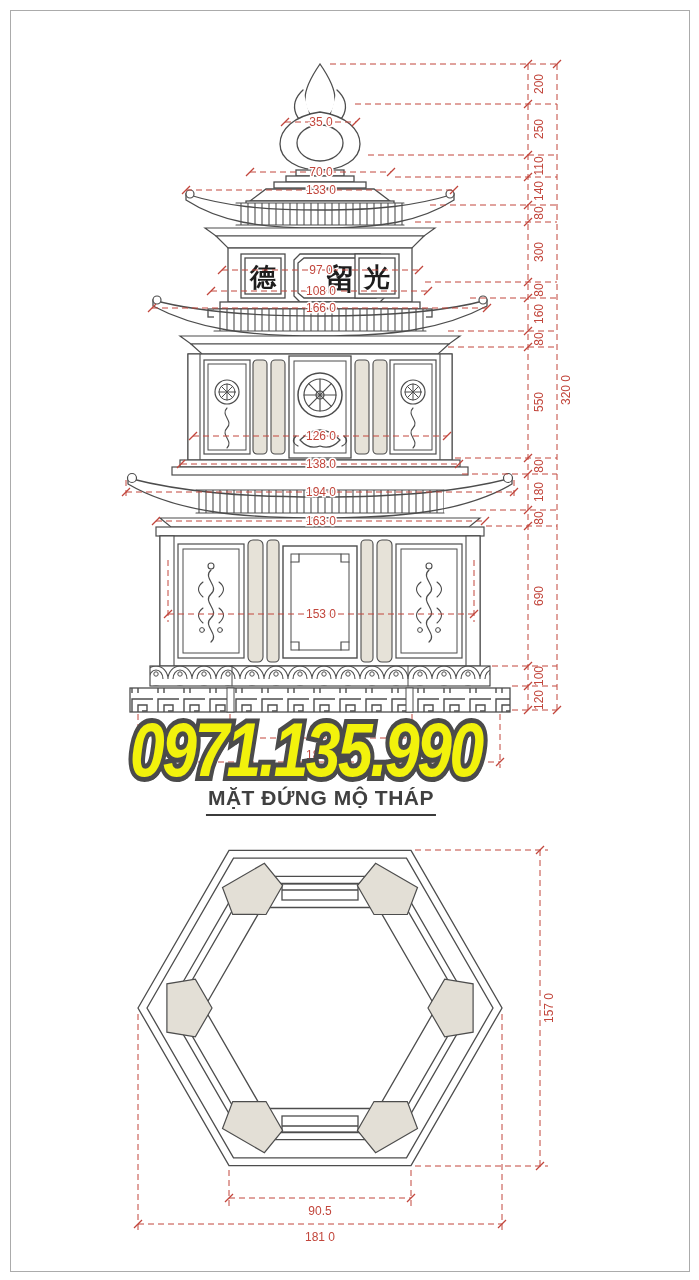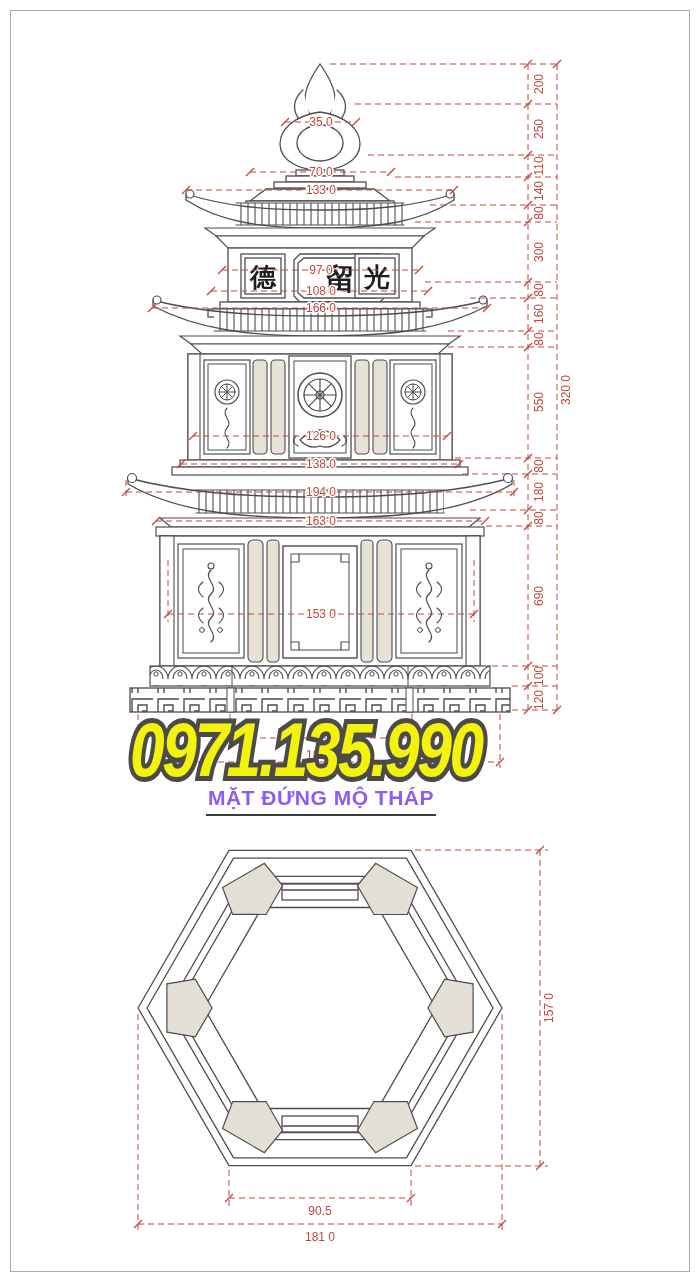--- a/index.html
+++ b/index.html
@@ -11,21 +11,21 @@
   .dim{fill:#c2463c;font-size:12px;paint-order:stroke;stroke:#ffffff;stroke-width:3px;font-weight:400;}
   .dimv{fill:#c2463c;font-size:12px;}
   .cjk{fill:#1d1d1d;font-weight:bold;}
   .phone-wrap{position:absolute;left:130px;top:706px;width:470px;height:92px;
               transform:scaleX(0.82);transform-origin:0 50%;white-space:nowrap;}
   .phone-wrap span{position:absolute;left:0;top:0;
       font:italic 900 76px "Liberation Sans",sans-serif;letter-spacing:-3px;}
   .phone-under{color:#4b4b4b;-webkit-text-stroke:10px #4b4b4b;text-shadow:3px 4px 0 #4b4b4b;}
   .phone-over{color:#f2f20c;}
   .title{position:absolute;left:321px;top:786px;transform:translateX(-50%);
-         font-size:21px;font-weight:bold;letter-spacing:.5px;color:#8b5cf6;
+         font-size:21px;font-weight:bold;letter-spacing:.5px;color:#404040;
          border-bottom:2px solid #3b3b3b;padding:0 2px 4px 2px;white-space:nowrap;}
 </style>
 </head>
 <body>
 
 <div class="page">
   <div class="frame"></div>
 
   <svg width="699" height="1280" viewBox="0 0 699 1280">
     <defs>

